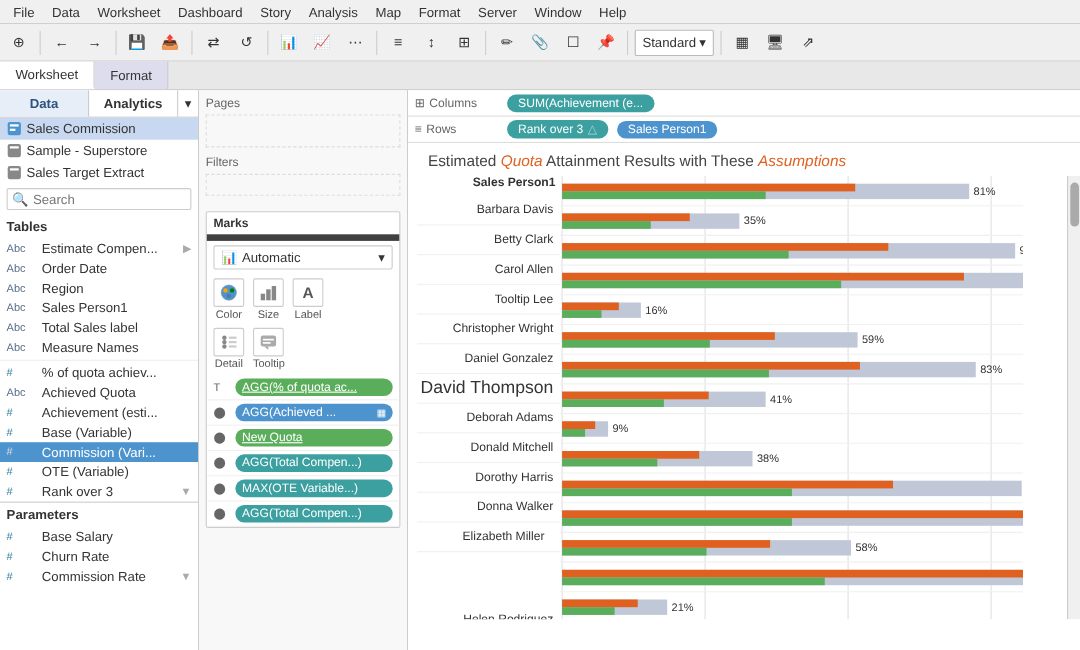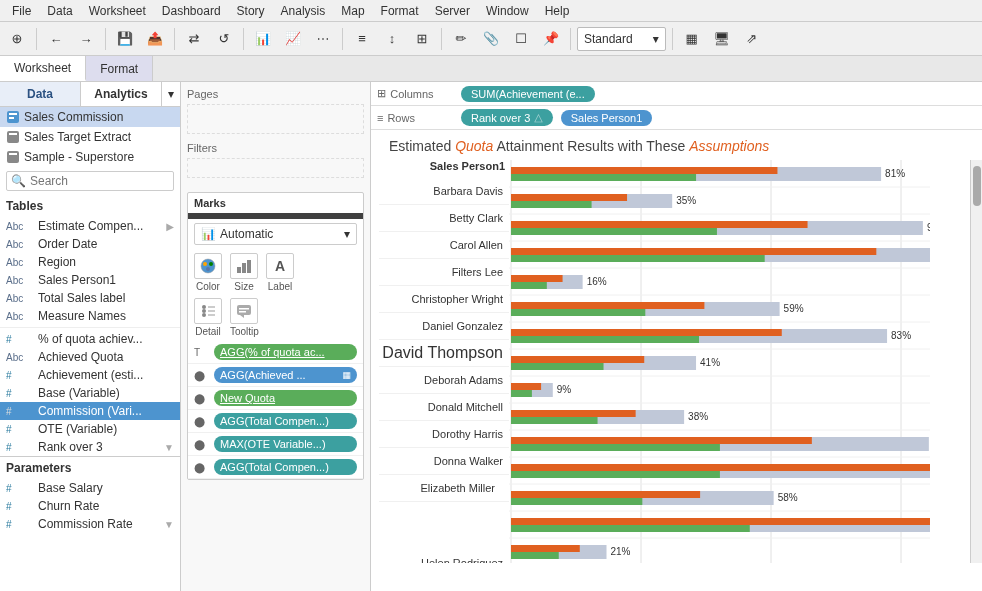--- a/index.html
+++ b/index.html
@@ -17,21 +17,21 @@
       display: flex; align-items: center; background: #f0f0f0;
       height: 34px; border-bottom: 1px solid #ccc; padding: 0 4px; gap: 4px;
     }
     .toolbar-btn {
       width: 26px; height: 26px; display: flex; align-items: center; justify-content: center;
       border: 1px solid transparent; cursor: pointer; border-radius: 2px; font-size: 13px;
     }
     .toolbar-sep { width: 1px; height: 22px; background: #ccc; margin: 0 2px; }
     .toolbar-dropdown {
       display: flex; align-items: center; border: 1px solid #bbb; background: white;
-      padding: 2px 6px; border-radius: 2px; cursor: pointer; font-size: 12px; gap: 20px; height: 24px;
+      padding: 2px 6px; border-radius: 2px; cursor: pointer; font-size: 12px; gap: 3px; height: 24px;
     }
 
     
     #tabbar {
       display: flex; align-items: center; background: #e8e8e8;
       height: 26px; border-bottom: 1px solid #ccc;
     }
     .tab-item {
       padding: 4px 14px; cursor: pointer; font-size: 12px; border-right: 1px solid #ccc;
       background: #dde; height: 100%; display: flex; align-items: center;
@@ -234,30 +234,30 @@
         </div>
         <span>Sales Commission</span>
       </div>
       <div class="datasource-item">
         <div class="ds-icon">
           <svg width="14" height="14" viewBox="0 0 14 14">
               <rect x="1" y="1" width="12" height="12" rx="2" fill="#888"></rect>
               <rect x="3" y="3" width="8" height="2" fill="white"></rect>
             </svg>
         </div>
-        <span>Sales Target Extract</span>
+        <span>Sample - Superstore</span>
       </div>
       <div class="datasource-item">
         <div class="ds-icon">
           <svg width="14" height="14" viewBox="0 0 14 14">
               <rect x="1" y="1" width="12" height="12" rx="2" fill="#888"></rect>
               <rect x="3" y="3" width="8" height="2" fill="white"></rect>
             </svg>
         </div>
-        <span>Sample - Superstore</span>
+        <span>Sales Target Extract</span>
       </div>
     </div>
 
     <div class="search-box">
       <span>🔍</span>
       <input type="text" placeholder="Search" style="">
 
     </div>
 
     <div class="section-header">Tables</div>
@@ -465,21 +465,21 @@
       </div>
 
       <div style="display:flex;height:calc(100% - 50px);">
 
         <div style="width:130px;flex-shrink:0;overflow:hidden;">
           <div style="height:18px;font-size:11px;font-weight:bold;color:#333;padding-right:4px;text-align:right;">Sales Person1</div>
           <div id="bar-labels-container">
               <div style="height: 27px; display: flex; align-items: center; justify-content: flex-end; padding-right: 6px; font-size: 11px; color: rgb(51, 51, 51); border-bottom: 1px solid rgb(240, 240, 240);">Barbara Davis</div>
               <div style="height: 27px; display: flex; align-items: center; justify-content: flex-end; padding-right: 6px; font-size: 11px; color: rgb(51, 51, 51); border-bottom: 1px solid rgb(240, 240, 240);">Betty Clark</div>
               <div style="height: 27px; display: flex; align-items: center; justify-content: flex-end; padding-right: 6px; font-size: 11px; color: rgb(51, 51, 51); border-bottom: 1px solid rgb(240, 240, 240); text-align: center;">Carol Allen</div>
-              <div style="height: 27px; display: flex; align-items: center; justify-content: flex-end; padding-right: 6px; font-size: 11px; color: rgb(51, 51, 51); border-bottom: 1px solid rgb(240, 240, 240);">Filters Lee</div>
+              <div style="height: 27px; display: flex; align-items: center; justify-content: flex-end; padding-right: 6px; font-size: 11px; color: rgb(51, 51, 51); border-bottom: 1px solid rgb(240, 240, 240);">Tooltip Lee</div>
               <div style="height: 27px; display: flex; align-items: center; justify-content: flex-end; padding-right: 6px; font-size: 11px; color: rgb(51, 51, 51); border-bottom: 1px solid rgb(240, 240, 240);">Christopher Wright</div>
               <div style="height: 27px; display: flex; align-items: center; justify-content: flex-end; padding-right: 6px; font-size: 11px; color: rgb(51, 51, 51); border-bottom: 1px solid rgb(240, 240, 240);">Daniel Gonzalez</div>
               <div style="height: 27px; display: flex; align-items: center; justify-content: flex-end; padding-right: 6px; font-size: 16px; color: rgb(51, 51, 51); border-bottom: 1px solid rgb(240, 240, 240);">David Thompson</div>
               <div style="height: 27px; display: flex; align-items: center; justify-content: flex-end; padding-right: 6px; font-size: 11px; color: rgb(51, 51, 51); border-bottom: 1px solid rgb(240, 240, 240);">Deborah Adams</div>
               <div style="height: 27px; display: flex; align-items: center; justify-content: flex-end; padding-right: 6px; font-size: 11px; color: rgb(51, 51, 51); border-bottom: 1px solid rgb(240, 240, 240);">Donald Mitchell</div>
               <div style="height: 27px; display: flex; align-items: center; justify-content: flex-end; padding-right: 6px; font-size: 11px; color: rgb(51, 51, 51); border-bottom: 1px solid rgb(240, 240, 240);">Dorothy Harris</div>
               <div style="height: 27px; display: flex; align-items: center; justify-content: flex-end; padding-right: 6px; font-size: 11px; color: rgb(51, 51, 51); border-bottom: 1px solid rgb(240, 240, 240);">Donna Walker</div>
               <div style="height: 27px; display: flex; align-items: center; justify-content: flex-end; padding-right: 14px; font-size: 11px; color: rgb(51, 51, 51); border-bottom: 1px solid rgb(240, 240, 240);">Elizabeth Miller</div>
               <div style="height: 27px; display: flex; align-items: center; justify-content: flex-end; padding-right: 6px; font-size: 11px; color: rgb(51, 51, 51); border-bottom: 1px solid rgb(240, 240, 240); margin-top: 48px;">Helen Rodriguez</div>
               <div style="height: 27px; display: flex; align-items: center; justify-content: flex-end; padding-right: 6px; font-size: 11px; color: rgb(51, 51, 51); border-bottom: 1px solid rgb(240, 240, 240);">James Williams</div>

